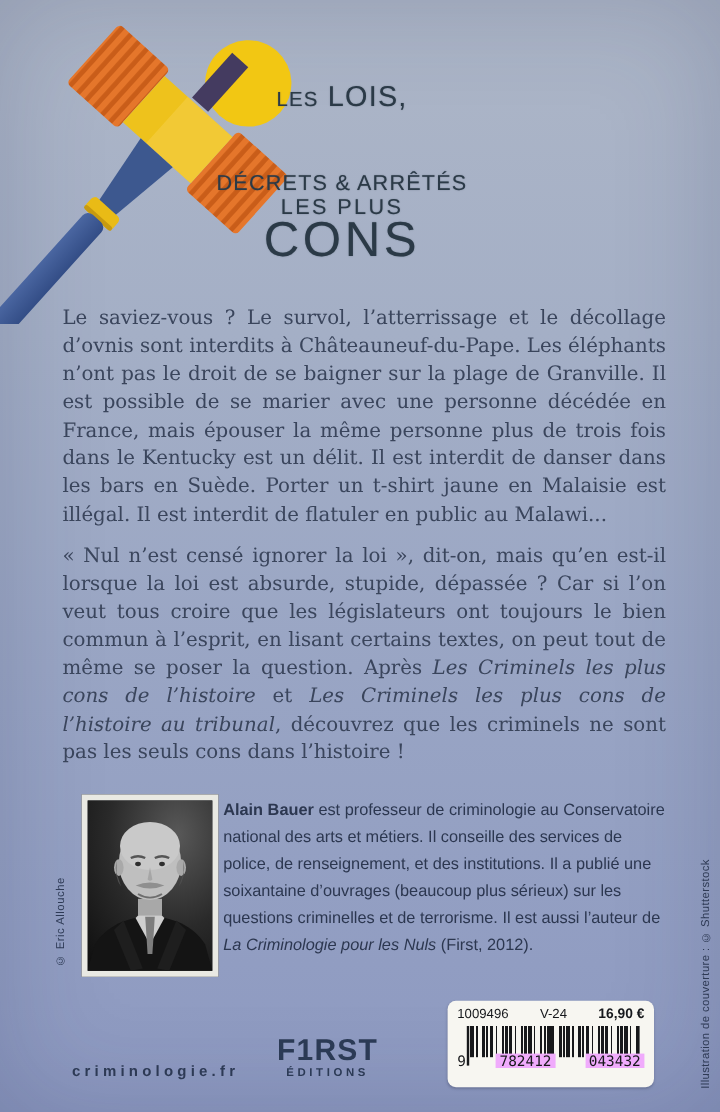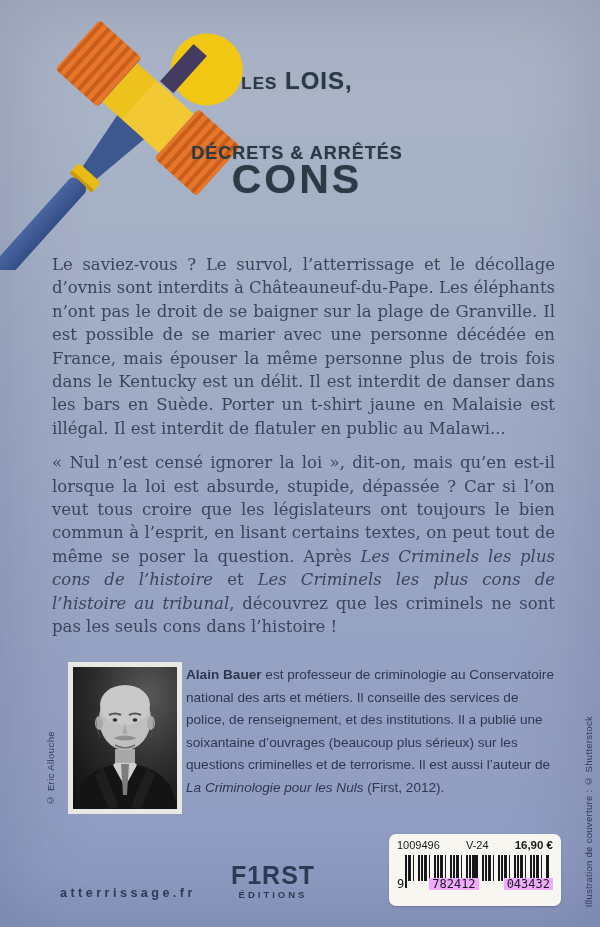--- a/index.html
+++ b/index.html
@@ -11,22 +11,22 @@
     box-shadow:inset 0 0 90px rgba(35,45,85,.20);
     font-family:"Liberation Sans",sans-serif;
     color:#2f3a52;
   }
 
   
   .gavel{position:absolute;left:-22px;top:20px;width:292px;height:250px;}
 
   
   .title-block{
-    position:absolute;left:166px;top:70px;width:262px;
-    text-align:center;color:#2b3a47;font-weight:bold;
+    position:absolute;left:154px;top:70px;width:262px;
+    text-align:center;color:#2b3a47;font-weight:normal;
     text-shadow:0 0 1px rgba(43,58,71,.55);
   }
   .t-line1{font-size:24px;line-height:22px;letter-spacing:1px;}
   .t-line1 .t-small{font-size:17px;}
   .t-line2{font-size:18px;line-height:20px;letter-spacing:1px;margin-top:48px;}
   .t-line3{font-size:18px;line-height:21px;letter-spacing:2px;}
   .t-line4{font-size:41px;line-height:33px;letter-spacing:3px;}
   .t-line5{font-size:22px;line-height:25px;letter-spacing:1px;}
 
   
@@ -66,21 +66,21 @@
     font-size:12.5px;font-weight:bold;letter-spacing:3.5px;color:#2d3a55;
   }
   .publisher{
     position:absolute;left:230px;top:862px;width:86px;
     text-align:center;color:#2b3a55;
   }
   .publisher .p-name{font-size:25px;font-weight:bold;letter-spacing:1px;line-height:26px;}
   .publisher .p-sub{font-size:9.5px;font-weight:bold;letter-spacing:3px;line-height:14px;}
 
   .price-label{
-    position:absolute;left:389px;top:834px;width:172px;height:72px;
+    position:absolute;left:373px;top:834px;width:172px;height:72px;
     background:#f7f6f1;border-radius:7px;
     box-shadow:0 1px 2px rgba(30,35,60,.25);
     padding:5px 8px 2px 8px;box-sizing:border-box;
     color:#16181c;
   }
   .label-row{display:flex;justify-content:space-between;align-items:baseline;
     font-size:11px;line-height:13px;}
   .label-row .price{font-weight:bold;font-size:11.5px;}
   .barcode{position:relative;margin-top:3px;height:34px;}
   .bars{
@@ -135,20 +135,21 @@
         <rect x="155" y="175" width="30" height="14" rx="4" fill="#e9bb16"></rect>
         <rect x="155" y="185" width="30" height="4" rx="2" fill="#c79a10"></rect>
         <rect x="159" y="188" width="21" height="170" rx="6" fill="url(#shaft)"></rect>
       </g>
     </svg>
   </div>
 
   <div class="title-block">
     <div class="t-line1"><span class="t-small">LES</span> <span>LOIS,</span></div>
     <div class="t-line2">DÉCRETS &amp; ARRÊTÉS</div>
+    <div class="t-line3">LES PLUS</div>
     <div class="t-line4">CONS</div>
   </div>
 
   <div class="blurb">
     <p>Le saviez-vous ? Le survol, l’atterrissage et le décollage d’ovnis sont interdits à Châteauneuf-du-Pape. Les éléphants n’ont pas le droit de se baigner sur la plage de Granville. Il est possible de se marier avec une personne décédée en France, mais épouser la même personne plus de trois fois dans le Kentucky est un délit. Il est interdit de danser dans les bars en Suède. Porter un t-shirt jaune en Malaisie est illégal. Il est interdit de flatuler en public au Malawi...</p>
     <p><span>« Nul n’est censé ignorer la loi », dit-on, mais qu’en est-il lorsque la loi est absurde, stupide, dépassée ? Car si l’on veut tous croire que les législateurs ont toujours le bien commun à l’esprit, en lisant certains textes, on peut tout de même se poser la question. Après </span><i>Les Criminels les plus cons de l’histoire</i><span> et </span><i>Les Criminels les plus cons de l’histoire au tribunal</i><span>, découvrez que les criminels ne sont pas les seuls cons dans l’histoire !</span></p>
   </div>
 
   <div class="photo-credit">© Eric Allouche</div>
 
@@ -191,21 +192,21 @@
       <path d="M40,71 Q52,66 64,71 Q52,76 40,71 Z" fill="#8f8f8f"></path>
 
       <path d="M42,78 Q52,84 62,78" stroke="#6e6e6e" stroke-width="1.6" fill="none"></path>
     </svg>
   </div>
 
   <div class="bio">
     <b>Alain Bauer</b><span> est professeur de criminologie au Conservatoire national des arts et métiers. Il conseille des services de police, de renseignement, et des institutions. Il a publié une soixantaine d’ouvrages (beaucoup plus sérieux) sur les questions criminelles et de terrorisme. Il est aussi l’auteur de </span><i>La Criminologie pour les Nuls</i><span> (First, 2012).</span>
   </div>
 
-  <div class="website">atterrissage.fr</div>
+  <div class="website">criminologie.fr</div>
 
   <div class="publisher">
     <div class="p-name">F1RST</div>
     <div class="p-sub">ÉDITIONS</div>
   </div>
 
   <div class="price-label">
     <div class="label-row">
       <span>1009496</span>
       <span>V-24</span>

